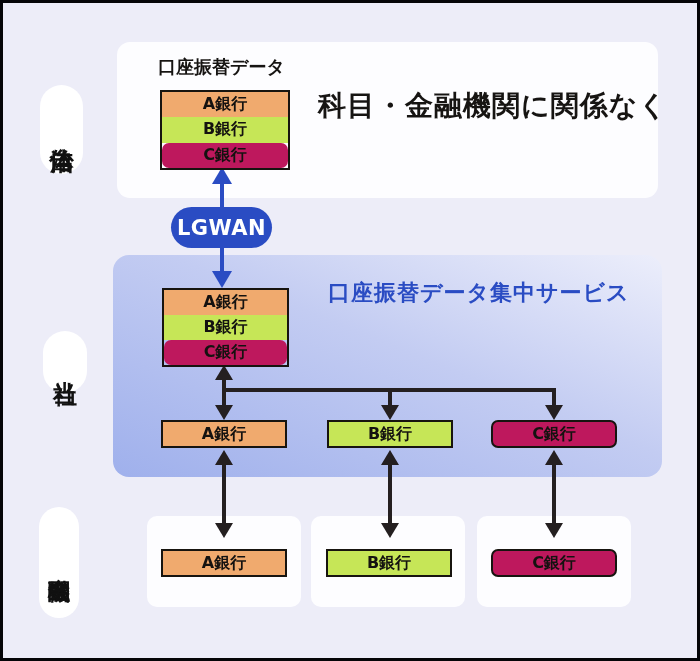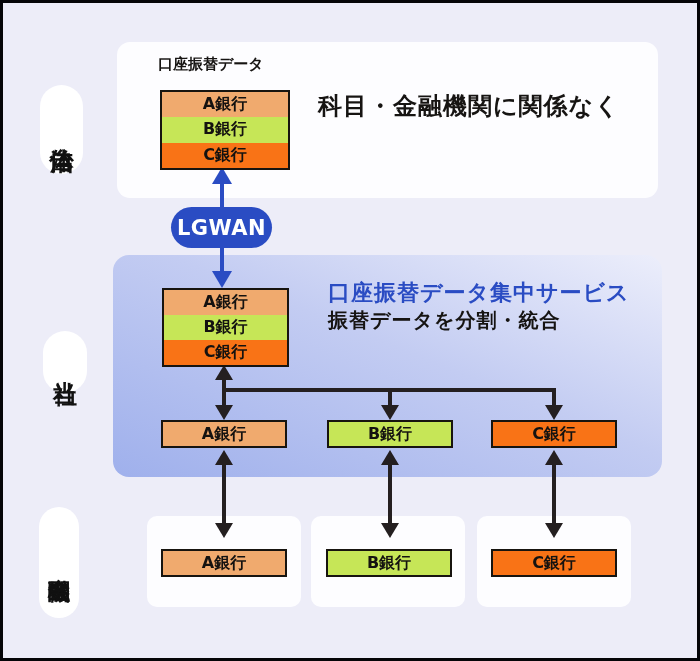--- a/index.html
+++ b/index.html
@@ -36,39 +36,39 @@
   }
 
   
   .stack{position:absolute;border:2px solid #17140f;display:flex;flex-direction:column;z-index:10;}
   .stack .row{flex:1;display:flex;align-items:center;justify-content:center;
     font-size:16px;font-weight:600;color:#141210;}
   #top-stack{left:160px;top:90px;width:126px;height:76px;}
   #mid-stack{left:162px;top:288px;width:123px;height:75px;}
   .bank-a{background:#f0aa6e;}
   .bank-b{background:#c6e657;}
-  .bank-c{background:#f97316;}
+  .bank-c{background:#be185d;border-radius:7px;}
 
   
   .bank-box{
     position:absolute;height:24px;width:122px;border:2px solid #17140f;
     display:flex;align-items:center;justify-content:center;
     font-size:16px;font-weight:600;color:#141210;z-index:10;
   }
   #mid-bank-a{left:161px;top:420px;}
   #mid-bank-b{left:327px;top:420px;}
   #mid-bank-c{left:491px;top:420px;}
   #bot-bank-a{left:161px;top:549px;}
   #bot-bank-b{left:326px;top:549px;}
   #bot-bank-c{left:491px;top:549px;}
 
   
   .jp{white-space:pre;}
-  #top-data-label{position:absolute;left:158px;top:55px;font-size:15px;font-weight:600;color:#161412;}
-  #top-note{position:absolute;left:318px;top:90px;font-size:24px;font-weight:700;line-height:32px;color:#161412;letter-spacing:1px;}
+  #top-data-label{position:absolute;left:158px;top:55px;font-size:18px;font-weight:600;color:#161412;}
+  #top-note{position:absolute;left:318px;top:90px;font-size:28px;font-weight:700;line-height:32px;color:#161412;letter-spacing:1px;}
   #service-title{position:absolute;left:328px;top:278px;font-size:22px;font-weight:700;color:#2a4cc3;letter-spacing:1px;z-index:5;}
   #service-note{position:absolute;left:328px;top:307px;font-size:20px;font-weight:700;line-height:27px;color:#161412;letter-spacing:1px;z-index:5;}
 
   
   #lgwan-pill{
     position:absolute;left:171px;top:207px;width:101px;height:41px;border-radius:21px;
     background:#2a4cc3;display:flex;align-items:center;justify-content:center;
     color:#fff;font-weight:700;font-size:21px;letter-spacing:.5px;z-index:12;
   }
   .blue-line{position:absolute;width:4px;background:#2a4cc3;z-index:8;}
@@ -109,21 +109,20 @@
 <div id="lgwan-pill">LGWAN</div>
 
 <div id="service-panel"></div>
 <div class="stack" id="mid-stack">
   <div class="row bank-a">A銀行</div>
   <div class="row bank-b">B銀行</div>
   <div class="row bank-c">C銀行</div>
 </div>
 <div class="jp" id="service-title">口座振替データ集中サービス</div>
 <div id="service-note">
-  <div>振替データを分割・統合</div>
 </div>
 
 <div class="k-head up" style="left:215px;top:365px;"></div>
 <div class="k-line" style="left:222px;top:376px;width:4px;height:32px;"></div>
 <div class="k-head down" style="left:215px;top:405px;"></div>
 <div class="k-line" style="left:222px;top:388px;width:334px;height:4px;"></div>
 <div class="k-line" style="left:388px;top:390px;width:4px;height:16px;"></div>
 <div class="k-head down" style="left:381px;top:405px;"></div>
 <div class="k-line" style="left:552px;top:390px;width:4px;height:16px;"></div>
 <div class="k-head down" style="left:545px;top:405px;"></div>

